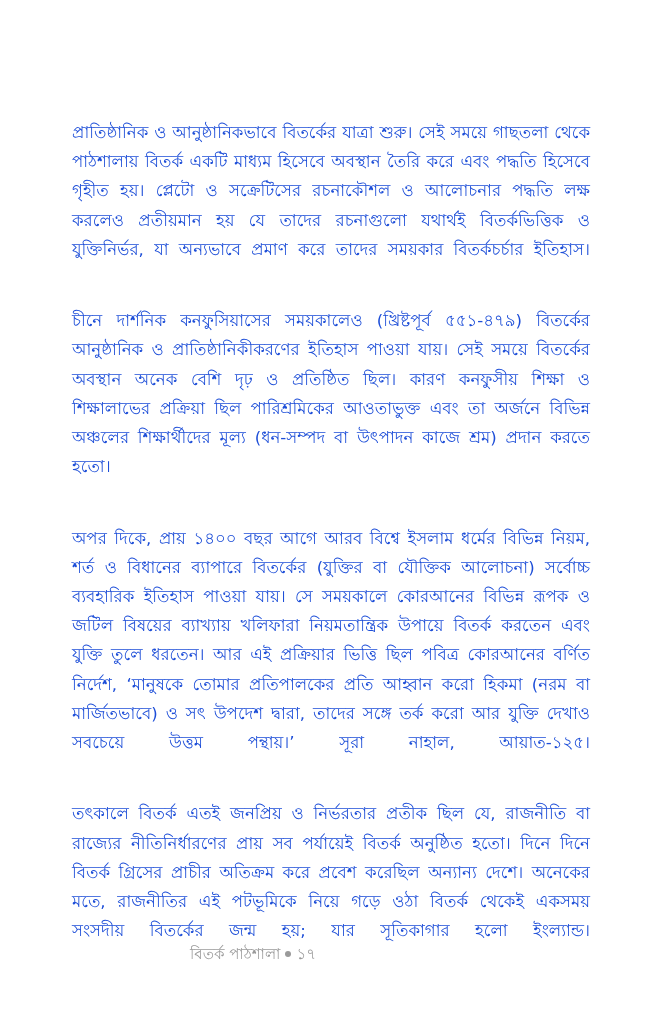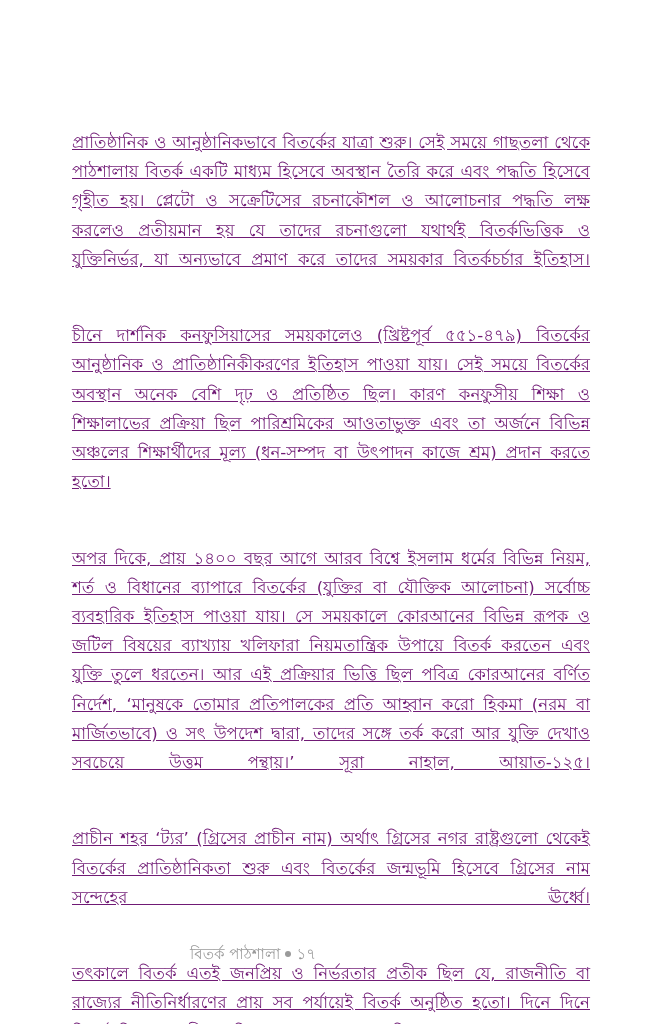--- a/index.html
+++ b/index.html
@@ -19,31 +19,30 @@
     overflow: hidden;
     box-sizing: border-box;
   }
   .content {
     position: absolute;
     left: 72px;
     top: 110px;
     width: 518px;
   }
   p.para {
-    margin: 18px 0 13px 0;
+    margin: 8px 0 13px 0;
     padding: 0;
     text-align: justify;
     text-justify: inter-word;
     font-size: 16.6px;
     line-height: 29.2px;
-    color: #701a75;
+    color: #1d4ed8;
     font-family: "DejaVu Sans", "Liberation Sans", sans-serif;
     word-spacing: 0.5px;
     hyphens: none;
-    text-decoration: underline;
   }
   p.para:last-of-type {
     margin-bottom: 0;
   }
   
   p.para::after {
     content: "";
     display: inline-block;
     width: 100%;
   }
@@ -71,21 +70,20 @@
 </style>
 </head>
 <body>
 
 <div class="page">
 
   <div class="content">
     <p class="para">প্রাতিষ্ঠানিক ও আনুষ্ঠানিকভাবে বিতর্কের যাত্রা শুরু। সেই সময়ে গাছতলা থেকে পাঠশালায় বিতর্ক একটি মাধ্যম হিসেবে অবস্থান তৈরি করে এবং পদ্ধতি হিসেবে গৃহীত হয়। প্লেটো ও সক্রেটিসের রচনাকৌশল ও আলোচনার পদ্ধতি লক্ষ করলেও প্রতীয়মান হয় যে তাদের রচনাগুলো যথার্থই বিতর্কভিত্তিক ও যুক্তিনির্ভর, যা অন্যভাবে প্রমাণ করে তাদের সময়কার বিতর্কচর্চার ইতিহাস।</p>
     <p class="para">চীনে দার্শনিক কনফুসিয়াসের সময়কালেও (খ্রিষ্টপূর্ব ৫৫১-৪৭৯) বিতর্কের আনুষ্ঠানিক ও প্রাতিষ্ঠানিকীকরণের ইতিহাস পাওয়া যায়। সেই সময়ে বিতর্কের অবস্থান অনেক বেশি দৃঢ় ও প্রতিষ্ঠিত ছিল। কারণ কনফুসীয় শিক্ষা ও শিক্ষালাভের প্রক্রিয়া ছিল পারিশ্রমিকের আওতাভুক্ত এবং তা অর্জনে বিভিন্ন অঞ্চলের শিক্ষার্থীদের মূল্য (ধন-সম্পদ বা উৎপাদন কাজে শ্রম) প্রদান করতে হতো।</p>
     <p class="para">অপর দিকে, প্রায় ১৪০০ বছর আগে আরব বিশ্বে ইসলাম ধর্মের বিভিন্ন নিয়ম, শর্ত ও বিধানের ব্যাপারে বিতর্কের (যুক্তির বা যৌক্তিক আলোচনা) সর্বোচ্চ ব্যবহারিক ইতিহাস পাওয়া যায়। সে সময়কালে কোরআনের বিভিন্ন রূপক ও জটিল বিষয়ের ব্যাখ্যায় খলিফারা নিয়মতান্ত্রিক উপায়ে বিতর্ক করতেন এবং যুক্তি তুলে ধরতেন। আর এই প্রক্রিয়ার ভিত্তি ছিল পবিত্র কোরআনের বর্ণিত নির্দেশ, ‘মানুষকে তোমার প্রতিপালকের প্রতি আহ্বান করো হিকমা (নরম বা মার্জিতভাবে) ও সৎ উপদেশ দ্বারা, তাদের সঙ্গে তর্ক করো আর যুক্তি দেখাও সবচেয়ে উত্তম পন্থায়।’ সূরা নাহাল, আয়াত-১২৫।</p>
-    <p class="para">প্রাচীন শহর ‘ট্যর’ (গ্রিসের প্রাচীন নাম) অর্থাৎ গ্রিসের নগর রাষ্ট্রগুলো থেকেই বিতর্কের প্রাতিষ্ঠানিকতা শুরু এবং বিতর্কের জন্মভূমি হিসেবে গ্রিসের নাম সন্দেহের ঊর্ধ্বে।</p>
     <p class="para">তৎকালে বিতর্ক এতই জনপ্রিয় ও নির্ভরতার প্রতীক ছিল যে, রাজনীতি বা রাজ্যের নীতিনির্ধারণের প্রায় সব পর্যায়েই বিতর্ক অনুষ্ঠিত হতো। দিনে দিনে বিতর্ক গ্রিসের প্রাচীর অতিক্রম করে প্রবেশ করেছিল অন্যান্য দেশে। অনেকের মতে, রাজনীতির এই পটভূমিকে নিয়ে গড়ে ওঠা বিতর্ক থেকেই একসময় সংসদীয় বিতর্কের জন্ম হয়; যার সূতিকাগার হলো ইংল্যান্ড।</p>
 
   </div>
 
   <div class="footer">
     <span>বিতর্ক পাঠশালা</span><span class="dot"></span><span>১৭</span>
   </div>
 
 </div>
 

